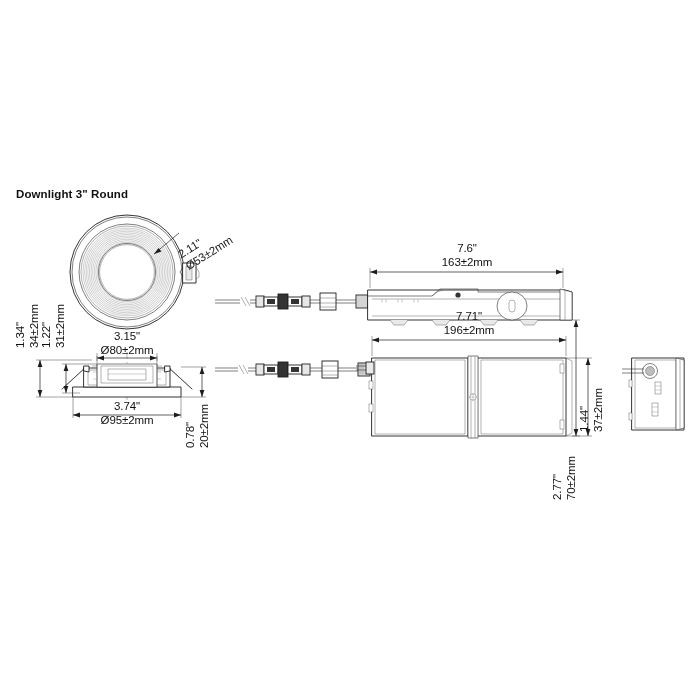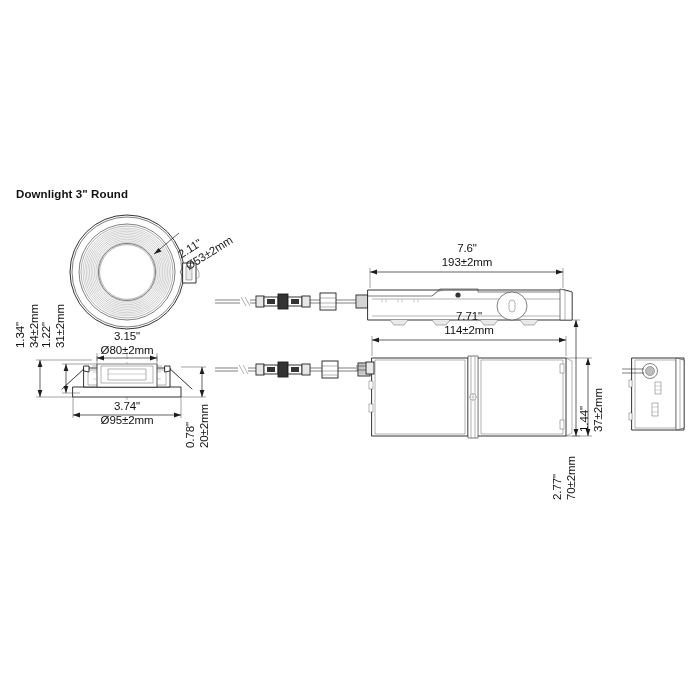--- a/index.html
+++ b/index.html
@@ -404,26 +404,26 @@
     <span class="l2">Ø95±2mm</span>
   </div>
 
   <div class="dlabel rot90" style="left:184px; top:448px;">
     <span class="l1">0.78"</span>
     <span class="l2">20±2mm</span>
   </div>
 
   <div class="dlabel ctr-txt" style="left:427px; top:242px; width:80px;">
     <span class="l1">7.6"</span>
-    <span class="l2">193±2mm</span>
+    <span class="l2">163±2mm</span>
   </div>
 
   <div class="dlabel ctr-txt" style="left:429px; top:310px; width:80px;">
     <span class="l1">7.71"</span>
-    <span class="l2">114±2mm</span>
+    <span class="l2">196±2mm</span>
   </div>
 
   <div class="dlabel rot90" style="left:578px; top:432px;">
     <span class="l1">1.44"</span>
     <span class="l2">37±2mm</span>
   </div>
 
   <div class="dlabel rot90" style="left:551px; top:500px;">
     <span class="l1">2.77"</span>
     <span class="l2">70±2mm</span>

